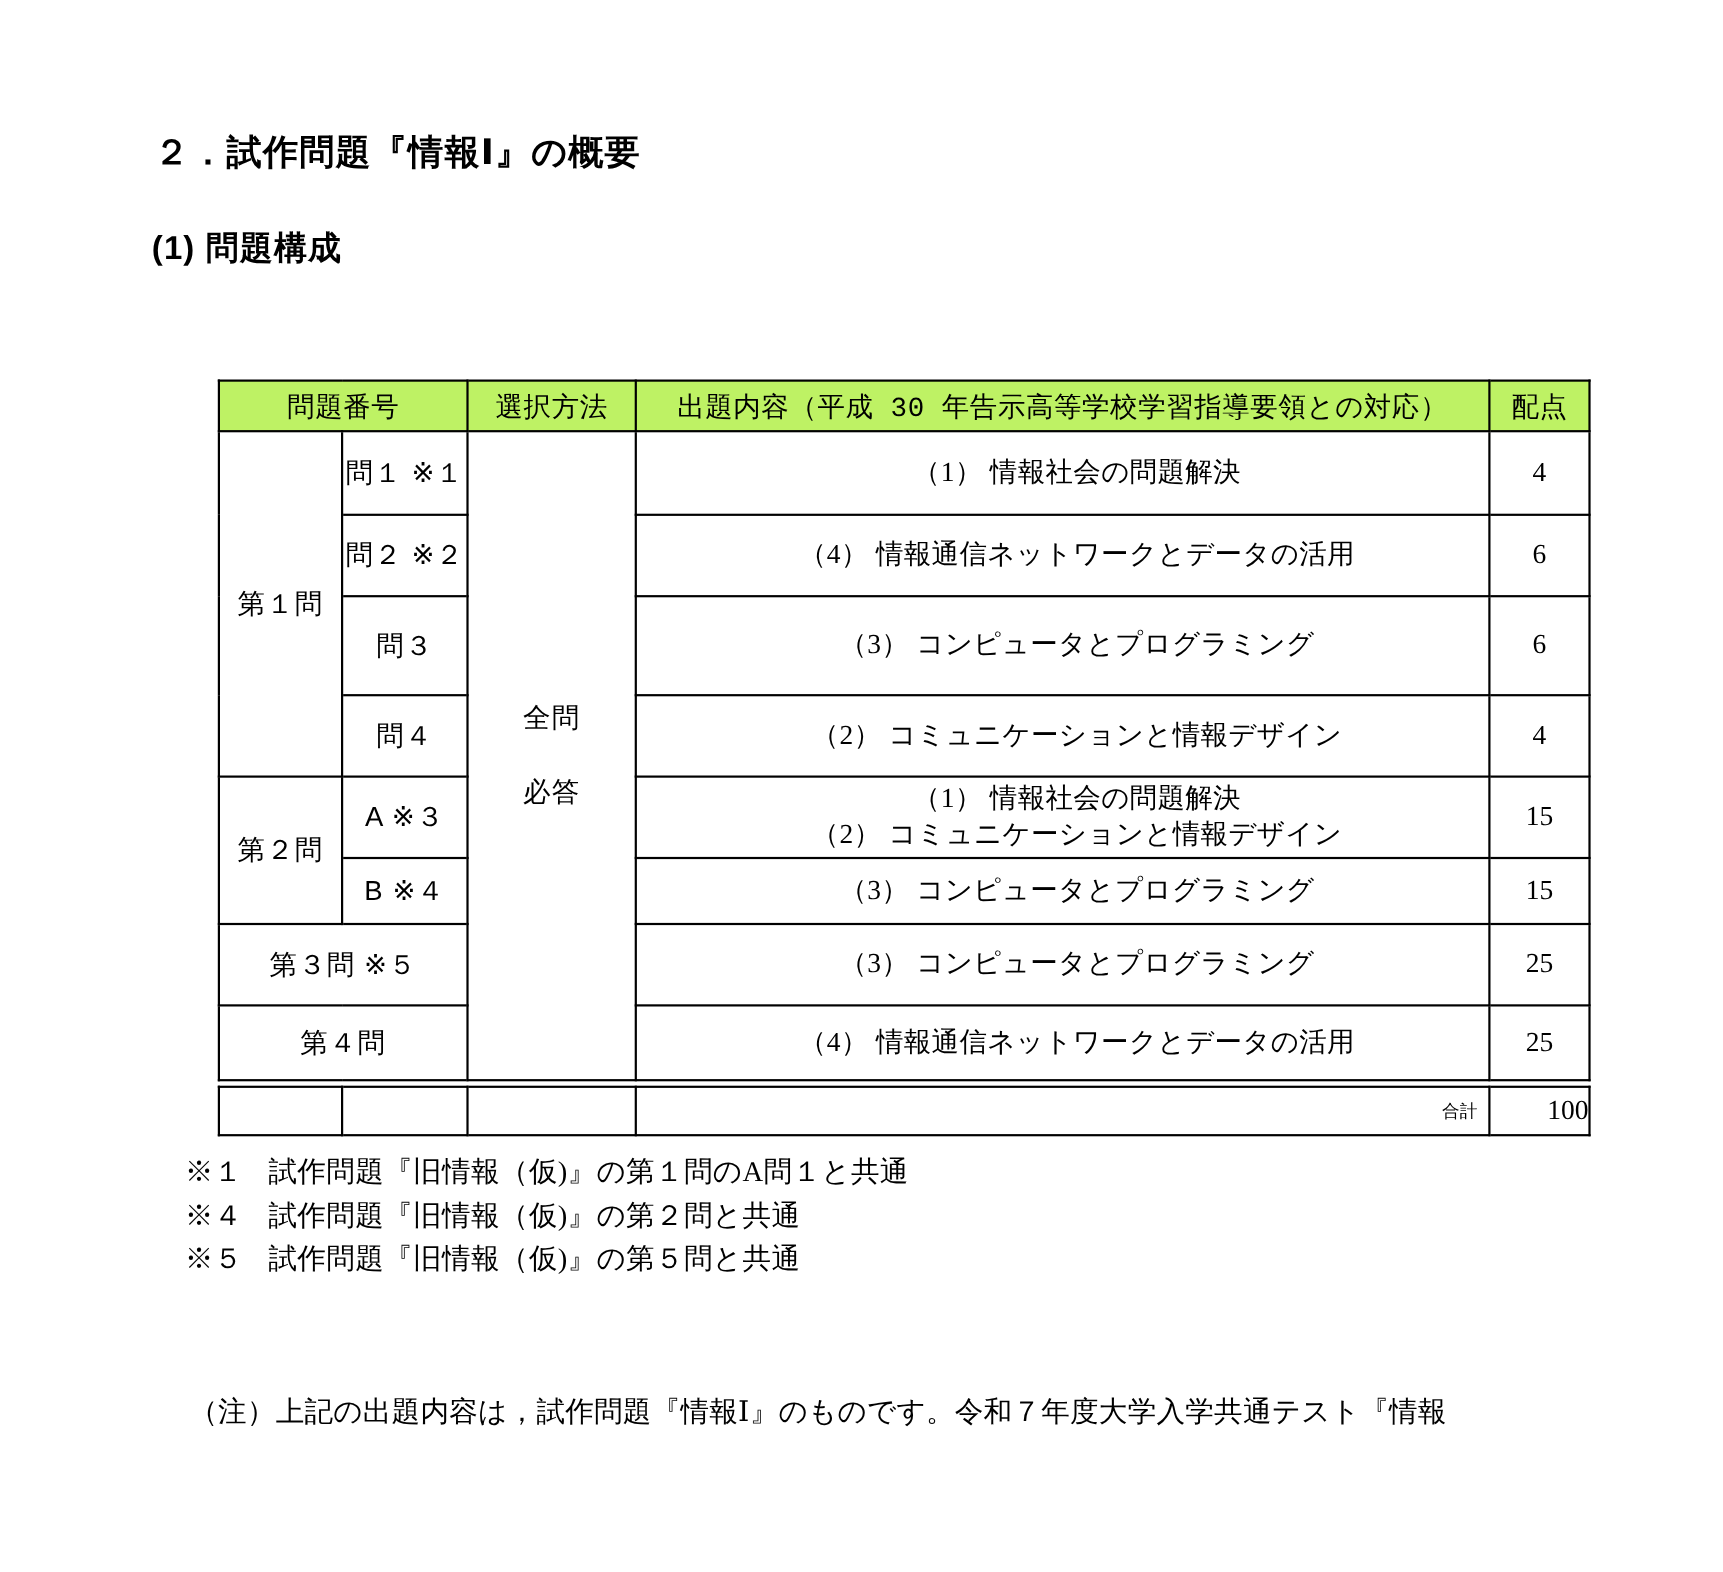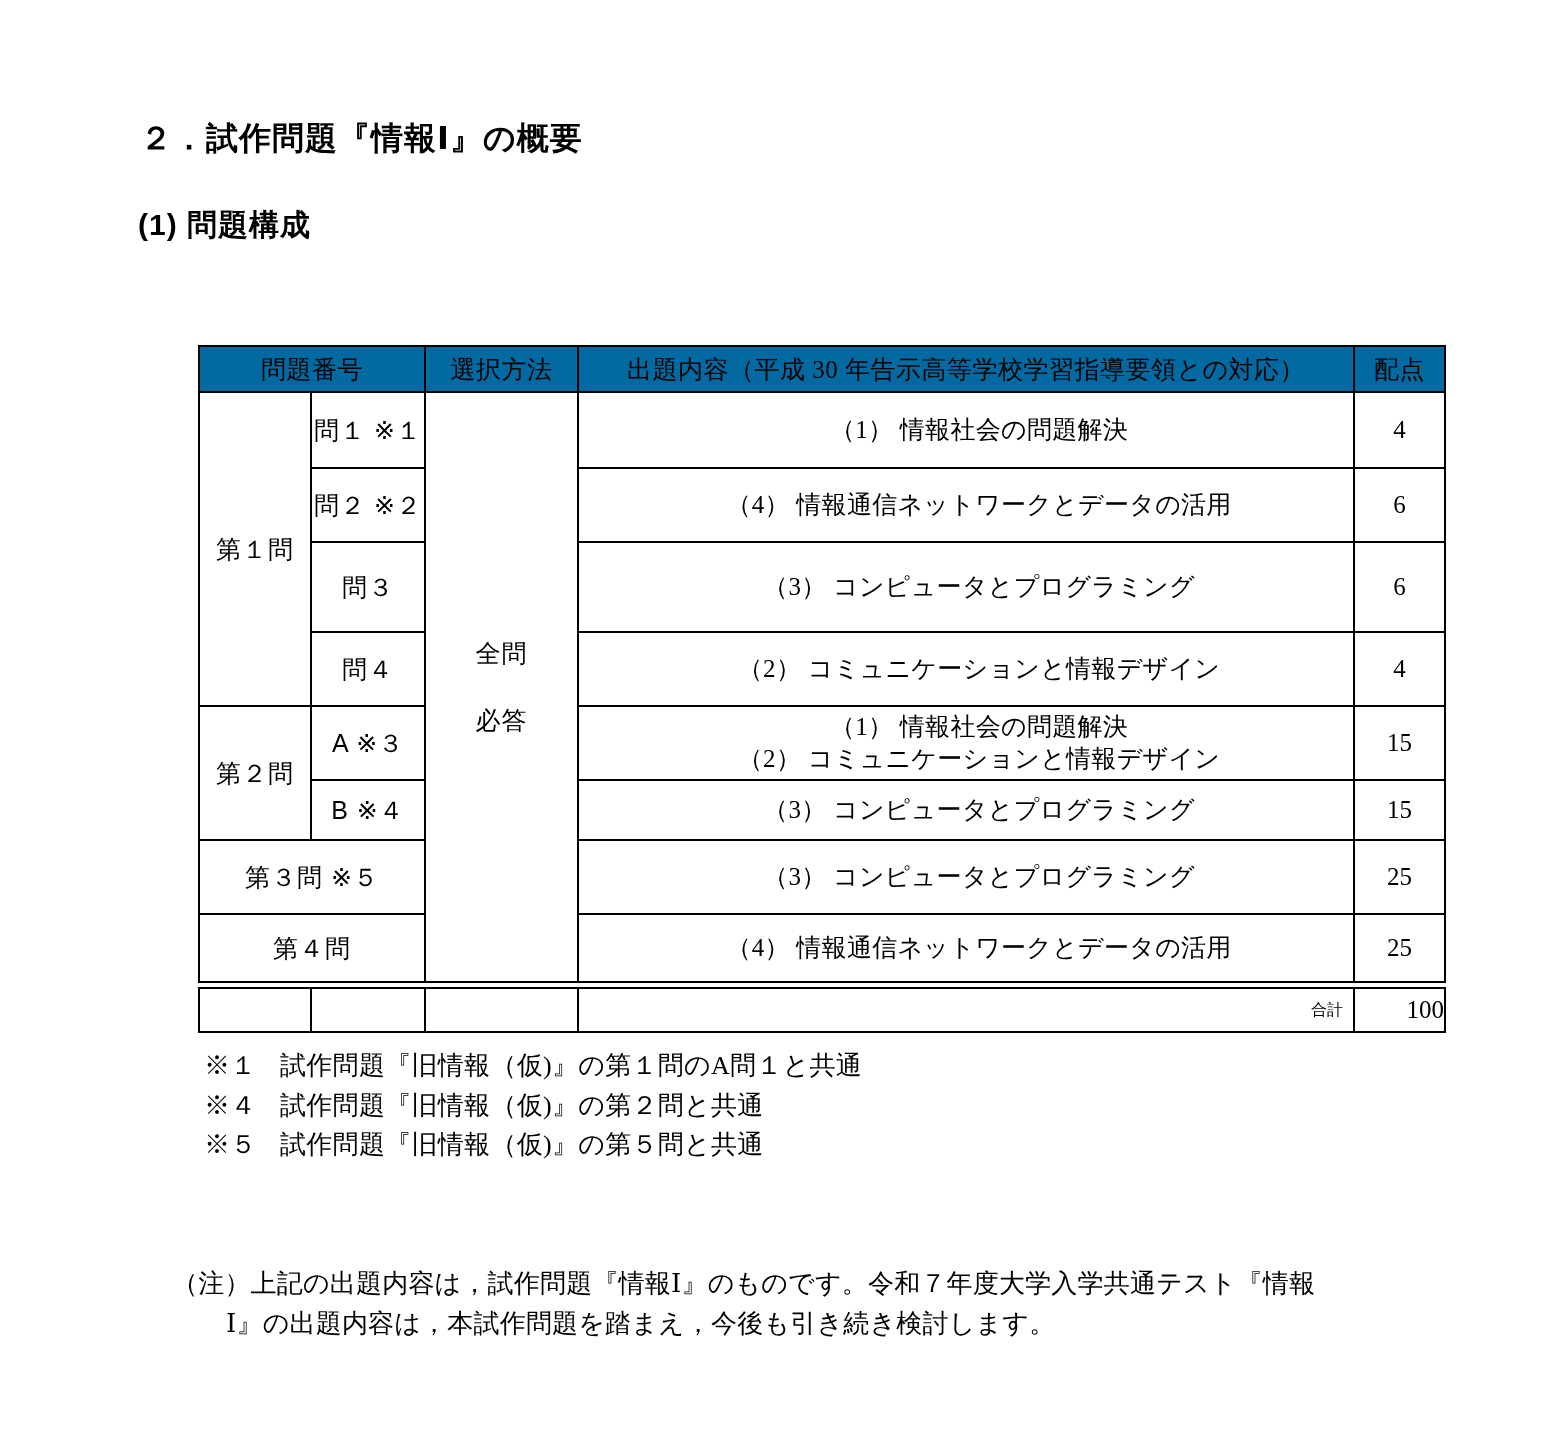--- a/index.html
+++ b/index.html
@@ -65,22 +65,22 @@
     font-size: 25px;
   }
   table.main td, table.main th {
     border: 2px solid #000;
     padding: 0;
     vertical-align: middle;
     text-align: center;
     font-weight: normal;
   }
   .hdr td {
-    background: #0369a1;
-    font-family: Liberation Serif, serif;
+    background: #bef264;
+    font-family: Liberation Mono, monospace;
     font-weight: bold;
     font-size: 25px;
     height: 44px;
     letter-spacing: 0.5px;
   }
   .c-qnum      { width: 112px; }
   .c-sub       { width: 114px; }
   .c-method    { width: 153px; }
   .c-content   { width: 776px; }
   .c-score     { width: 91px; }
@@ -143,21 +143,21 @@
 
   
   .notes {
     position: absolute;
     left: 168px;
     top: 1046px;
     font-size: 26px;
     line-height: 1.52;
     letter-spacing: 0.3px;
   }
-  .notes .nrow { white-space: nowrap; margin-left: 36px; }
+  .notes .nrow { white-space: nowrap; }
   .notes .mark { display: inline-block; width: 76px; }
 
   .final-note {
     position: absolute;
     left: 172px;
     top: 1264px;
     width: 1290px;
     font-size: 26px;
     line-height: 1.55;
     letter-spacing: 0.2px;
@@ -305,16 +305,15 @@
     <div class="nrow">
       <span class="mark">※４</span><span>試作問題『旧情報（仮)』の第２問と共通</span>
     </div>
     <div class="nrow">
       <span class="mark">※５</span><span>試作問題『旧情報（仮)』の第５問と共通</span>
     </div>
   </div>
 
   <div class="final-note">
     <span class="fl">（注）上記の出題内容は，試作問題『情報Ⅰ』のものです。令和７年度大学入学共通テスト『情報</span>
-    <span class="fl fl2">Ⅰ』の出題内容は，本試作問題を踏まえ，今後も引き続き検討します。</span>
   </div>
 
 </div>
 
 </body></html>

